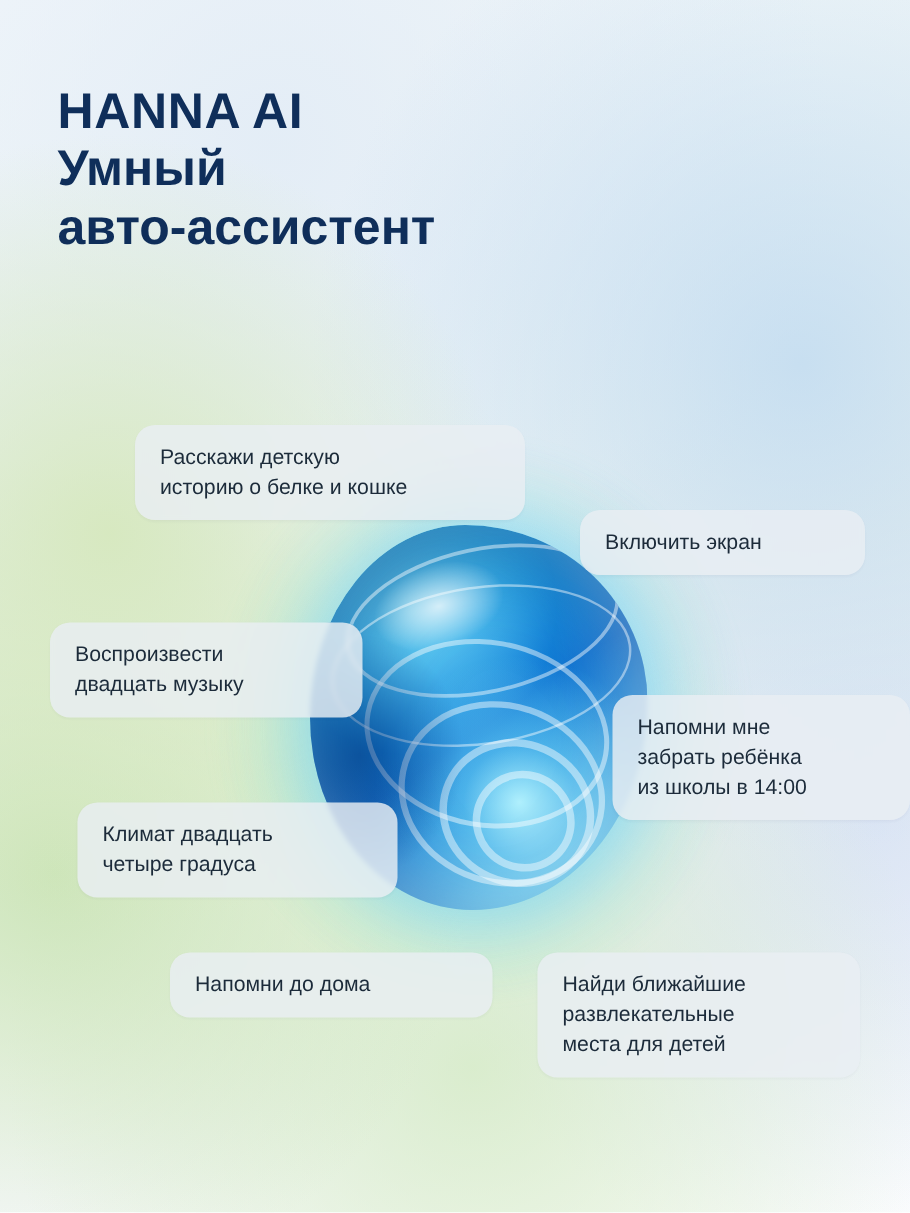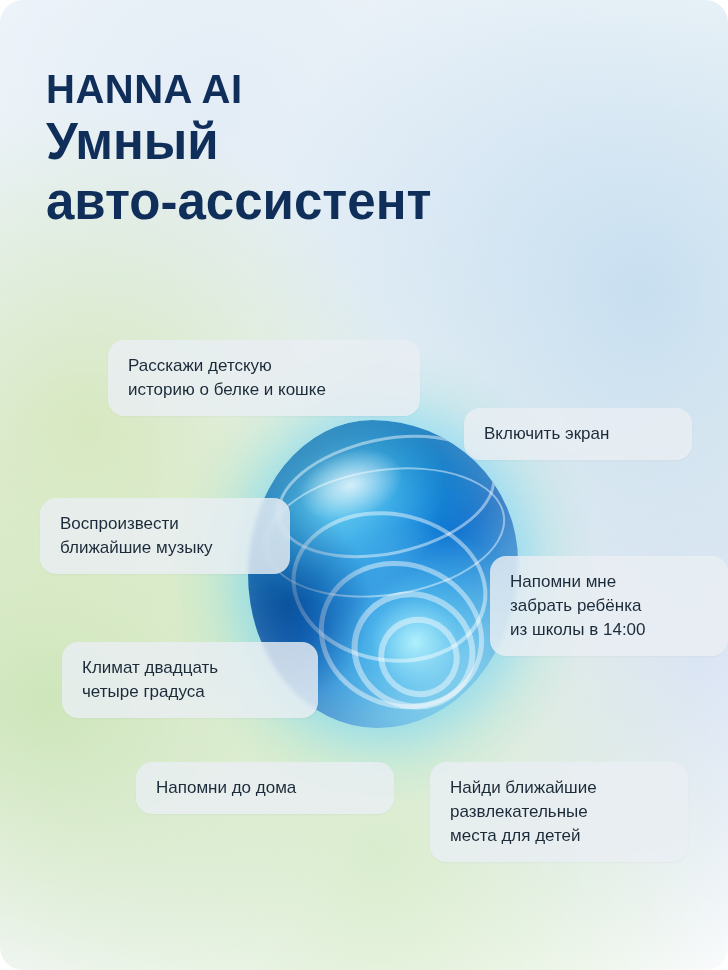--- a/index.html
+++ b/index.html
@@ -20,40 +20,39 @@
     height: 970px;
     overflow: hidden;
     background:
       radial-gradient(circle at 12% 44%, rgba(214,232,190,0.95) 0%, rgba(214,232,190,0.0) 38%),
       radial-gradient(circle at 6% 72%, rgba(198,226,176,0.85) 0%, rgba(198,226,176,0.0) 34%),
       radial-gradient(circle at 52% 88%, rgba(205,231,186,0.70) 0%, rgba(205,231,186,0.0) 40%),
       radial-gradient(circle at 88% 30%, rgba(186,215,240,0.75) 0%, rgba(186,215,240,0.0) 42%),
       radial-gradient(circle at 96% 68%, rgba(205,219,241,0.65) 0%, rgba(205,219,241,0.0) 38%),
       radial-gradient(circle at 30% 12%, rgba(226,236,246,0.9) 0%, rgba(226,236,246,0.0) 45%),
       linear-gradient(160deg, #f4f8fb 0%, #eef5f6 30%, #f2f7ef 55%, #f6f8fb 78%, #ffffff 100%);
-    border-radius: 23px;
   }
 
   
   .heading {
     position: absolute;
     left: 46px;
     top: 68px;
     width: 600px;
   }
   .brand {
     font-size: 40px;
     font-weight: 700;
     letter-spacing: 0.5px;
     color: #0f2e5a;
     line-height: 1.05;
     margin: 0 0 2px 0;
   }
   .subtitle {
-    font-size: 51px;
+    font-size: 40px;
     font-weight: 700;
     color: #0f2e5a;
     line-height: 1.18;
     margin: 0;
     white-space: pre-line;
   }
 
   
   .orb-wrap {
     position: absolute;
@@ -160,21 +159,21 @@
       <div class="swirl s6"></div>
       <div class="highlight"></div>
       <div class="shade"></div>
     </div>
   </div>
 
   <div class="chip c0">Расскажи детскую
 историю о белке и кошке</div>
   <div class="chip c1">Включить экран</div>
   <div class="chip c2">Воспроизвести
-ближайшие музыку</div>
+двадцать музыку</div>
   <div class="chip c3">Напомни мне
 забрать ребёнка
 из школы в 14:00</div>
   <div class="chip c4">Климат двадцать
 четыре градуса</div>
   <div class="chip c5">Напомни до дома</div>
   <div class="chip c6">Найди ближайшие
 развлекательные
 места для детей</div>
 

